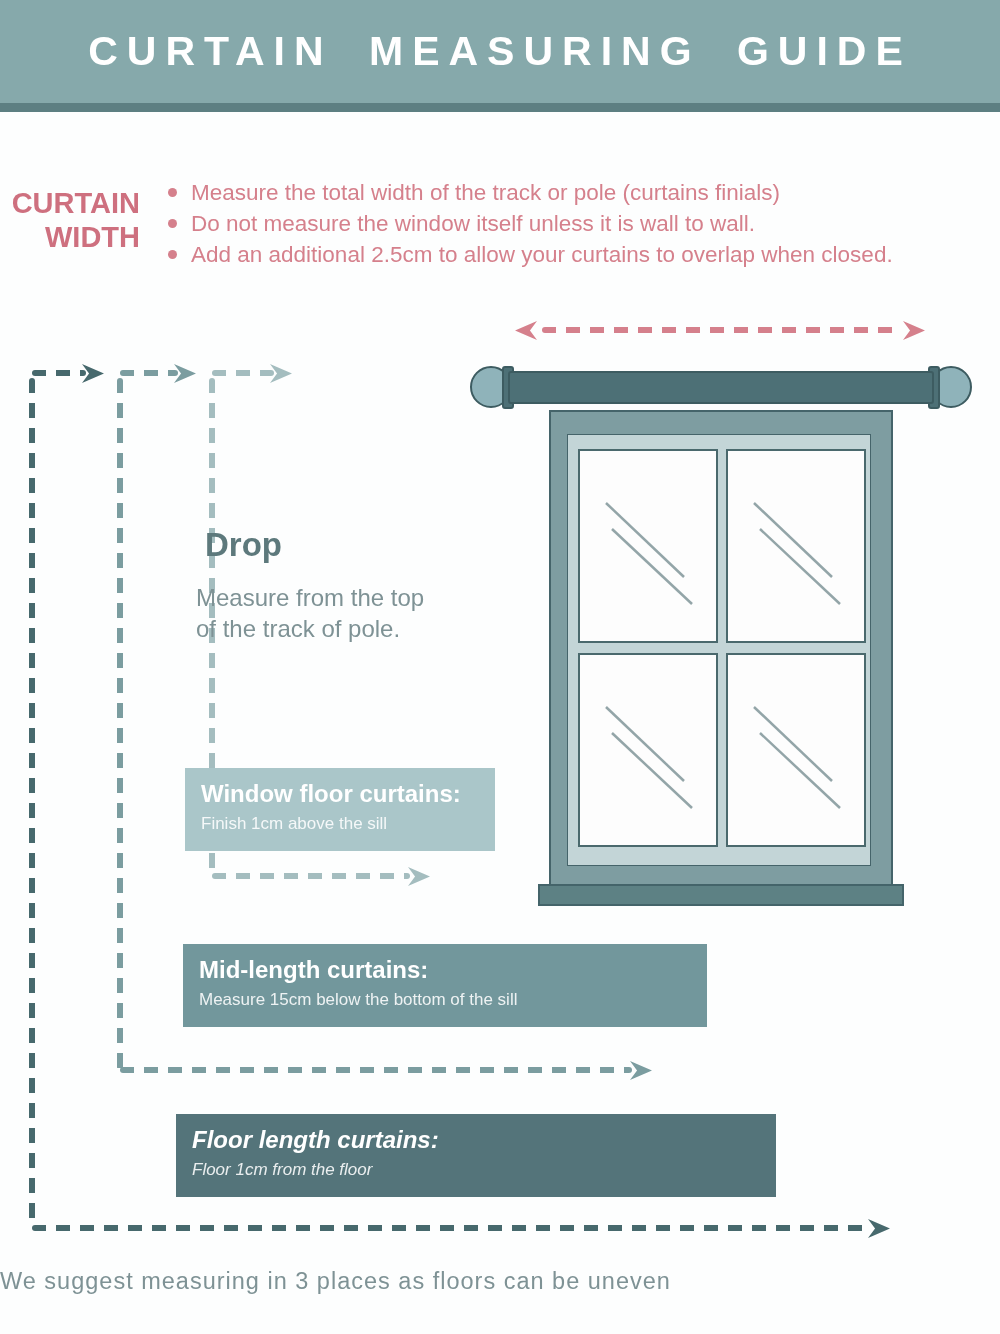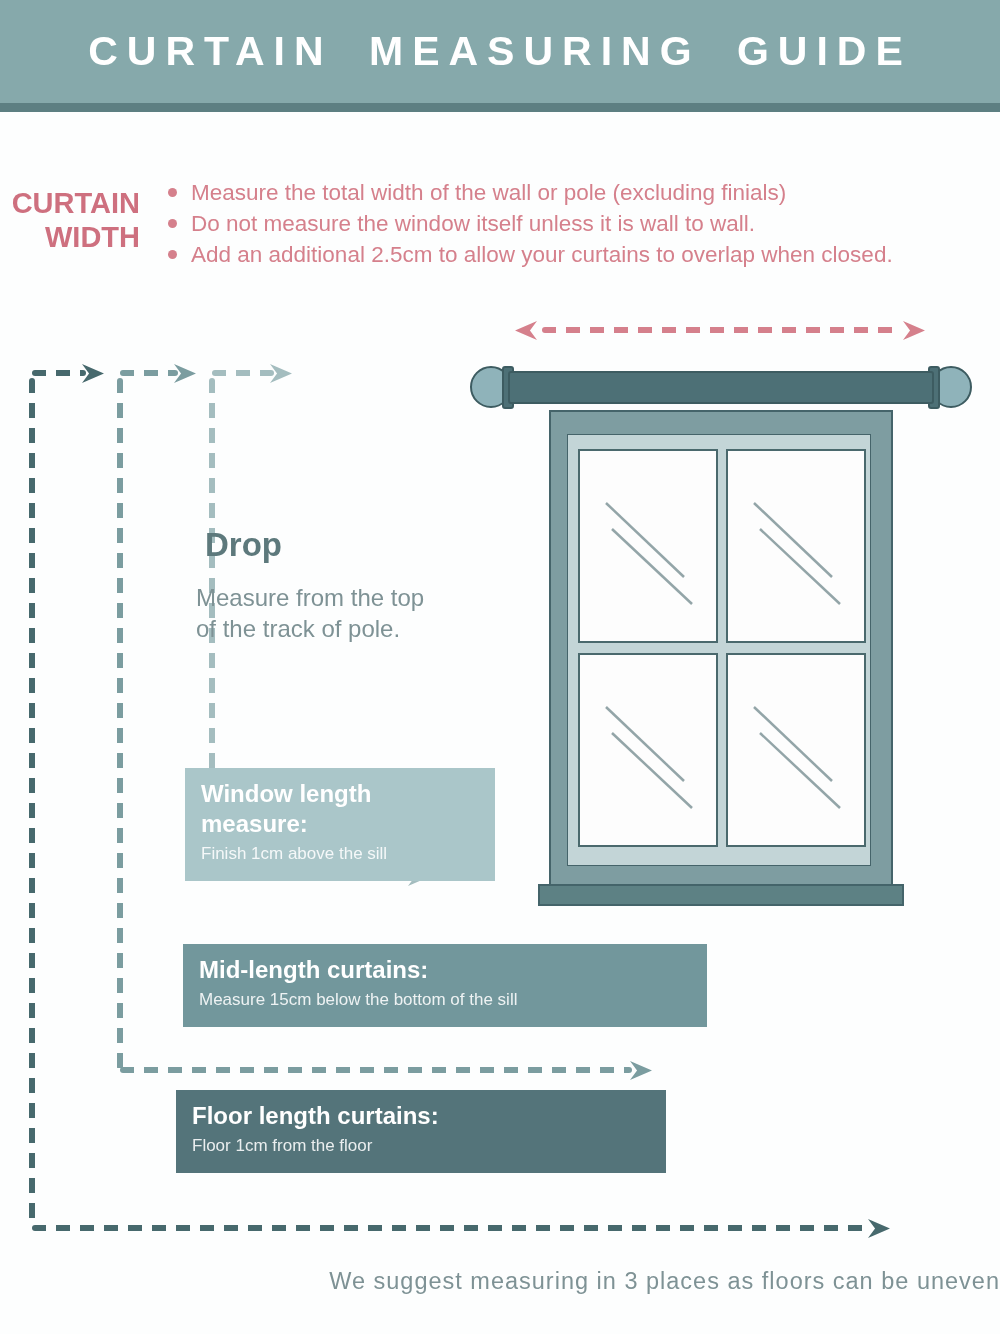--- a/index.html
+++ b/index.html
@@ -66,43 +66,43 @@
   .drop-title{position:absolute;left:205px;top:526px;margin:0;
     color:var(--text-dark);font-size:33px;font-weight:bold;}
   .drop-desc{position:absolute;left:196px;top:582px;margin:0;
     color:var(--text-gray);font-size:24px;line-height:31px;}
   
   .lbox{position:absolute;color:#fff;padding:11px 16px 12px 16px;box-sizing:border-box;}
   .lbox .t{font-size:24px;font-weight:bold;line-height:30px;}
   .lbox .s{font-size:17px;line-height:30px;color:rgba(255,255,255,0.88);}
   .box-window{left:185px;top:768px;width:310px;background:var(--box-light);}
   .box-mid{left:183px;top:944px;width:524px;background:var(--box-mid);}
-  .box-floor{left:176px;top:1090px;width:490px;background:var(--box-dark);}
-  
-  .footer-note{position:absolute;left:0;top:1268px;width:100%;text-align:right;
+  .box-floor{left:176px;top:1114px;width:600px;background:var(--box-dark);font-style:italic;}
+  
+  .footer-note{position:absolute;left:0;top:1268px;width:100%;text-align:left;
     color:var(--text-gray);font-size:23.5px;letter-spacing:1px;}
 </style>
 </head>
 <body>
 
 <div class="canvas">
 
   <div class="header">
     <h1>CURTAIN MEASURING GUIDE</h1>
   </div>
 
   <div class="cw-label">
     <div>CURTAIN</div>
     <div>WIDTH</div>
   </div>
 
   <ul class="bullets">
     <li>
       <span class="dot"></span>
-      <span>Measure the total width of the wall or pole (excluding finials)</span>
+      <span>Measure the total width of the track or pole (curtains finials)</span>
     </li>
     <li>
       <span class="dot"></span>
       <span>Do not measure the window itself unless it is wall to wall.</span>
     </li>
     <li>
       <span class="dot"></span>
       <span>Add an additional 2.5cm to allow your curtains to overlap when closed.</span>
     </li>
   </ul>
@@ -175,21 +175,21 @@
   </div>
   <div class="sill"></div>
 
   <h2 class="drop-title">Drop</h2>
   <p class="drop-desc">
     <span>Measure from the top</span><br>
     <span>of the track of pole.</span>
   </p>
 
   <div class="lbox box-window">
-    <div class="t">Window length measure:</div>
+    <div class="t">Window floor curtains:</div>
     <div class="s">Finish 1cm above the sill</div>
   </div>
 
   <div class="lbox box-mid">
     <div class="t">Mid-length curtains:</div>
     <div class="s">Measure 15cm below the bottom of the sill</div>
   </div>
 
   <div class="lbox box-floor">
     <div class="t">Floor length curtains:</div>

